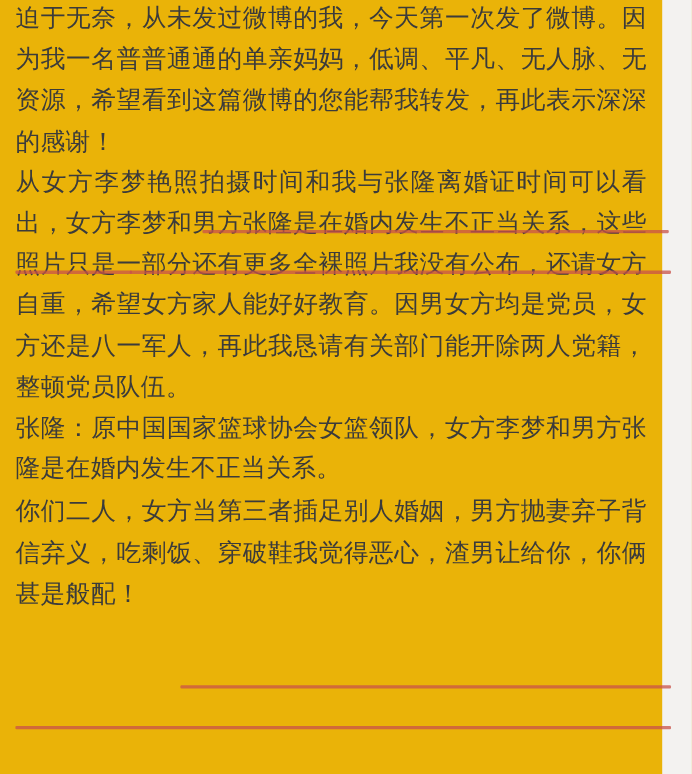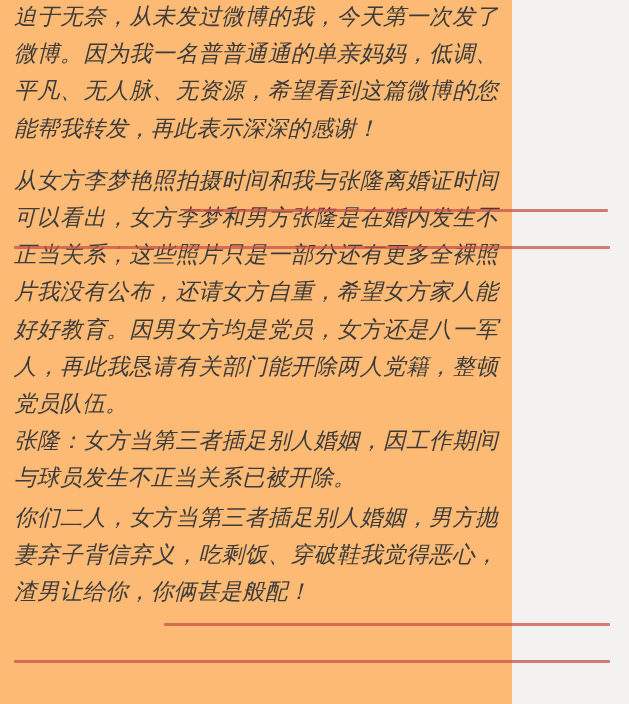--- a/index.html
+++ b/index.html
@@ -8,42 +8,41 @@
   }
   body {
     width: 629px;
     height: 704px;
     background: #f3f2f0;
     font-family: "Liberation Sans", sans-serif;
     overflow: hidden;
   }
   .page {
     position: relative;
-    width: 512px;
+    width: 602px;
     height: 704px;
-    background: #fdba74;
+    background: #eab308;
     box-sizing: border-box;
     padding: 0 14px;
-    font-style: italic;
   }
   .doc-body {
     position: relative;
     padding-top: 2px;
   }
   .para {
     color: #3b3b3b;
     font-size: 22.5px;
     line-height: 37.2px;
     letter-spacing: 0.3px;
     text-align: justify;
     margin: 0;
     word-break: break-all;
   }
   .para.block-1 { margin-top: -4px; }
-  .para.block-2 { margin-top: 15px; }
+  .para.block-2 { margin-top: 0px; }
   .gap-sm { height: 2px; }
   
   .mark {
     position: absolute;
     height: 2.5px;
     background: #c8524a;
     opacity: 0.75;
     border-radius: 1px;
   }
   .mark.thick {
@@ -55,21 +54,21 @@
 
 <div class="page">
   <div class="doc-body">
 
     <p class="para block-1">迫于无奈，从未发过微博的我，今天第一次发了微博。因为我一名普普通通的单亲妈妈，低调、平凡、无人脉、无资源，希望看到这篇微博的您能帮我转发，再此表示深深的感谢！</p>
 
     <p class="para block-2">从女方李梦艳照拍摄时间和我与张隆离婚证时间可以看出，女方李梦和男方张隆是在婚内发生不正当关系，这些照片只是一部分还有更多全裸照片我没有公布，还请女方自重，希望女方家人能好好教育。因男女方均是党员，女方还是八一军人，再此我恳请有关部门能开除两人党籍，整顿党员队伍。</p>
 
 
 
-    <p class="para">张隆：女方当第三者插足别人婚姻，因工作期间与球员发生不正当关系已被开除。</p>
+    <p class="para">张隆：原中国国家篮球协会女篮领队，女方李梦和男方张隆是在婚内发生不正当关系。</p>
 
     <div class="gap-sm"></div>
 
 
     <p class="para">你们二人，女方当第三者插足别人婚姻，男方抛妻弃子背信弃义，吃剩饭、穿破鞋我觉得恶心，渣男让给你，你俩甚是般配！</p>
 
     <span class="mark" style="left: 170px; top: 209px; width: 424px;"></span>
     <span class="mark" style="left: 0px; top: 246px; width: 106px;"></span>
     <span class="mark thick" style="left: 104px; top: 246px; width: 492px;"></span>
     <span class="mark" style="left: 150px; top: 623px; width: 446px;"></span>

